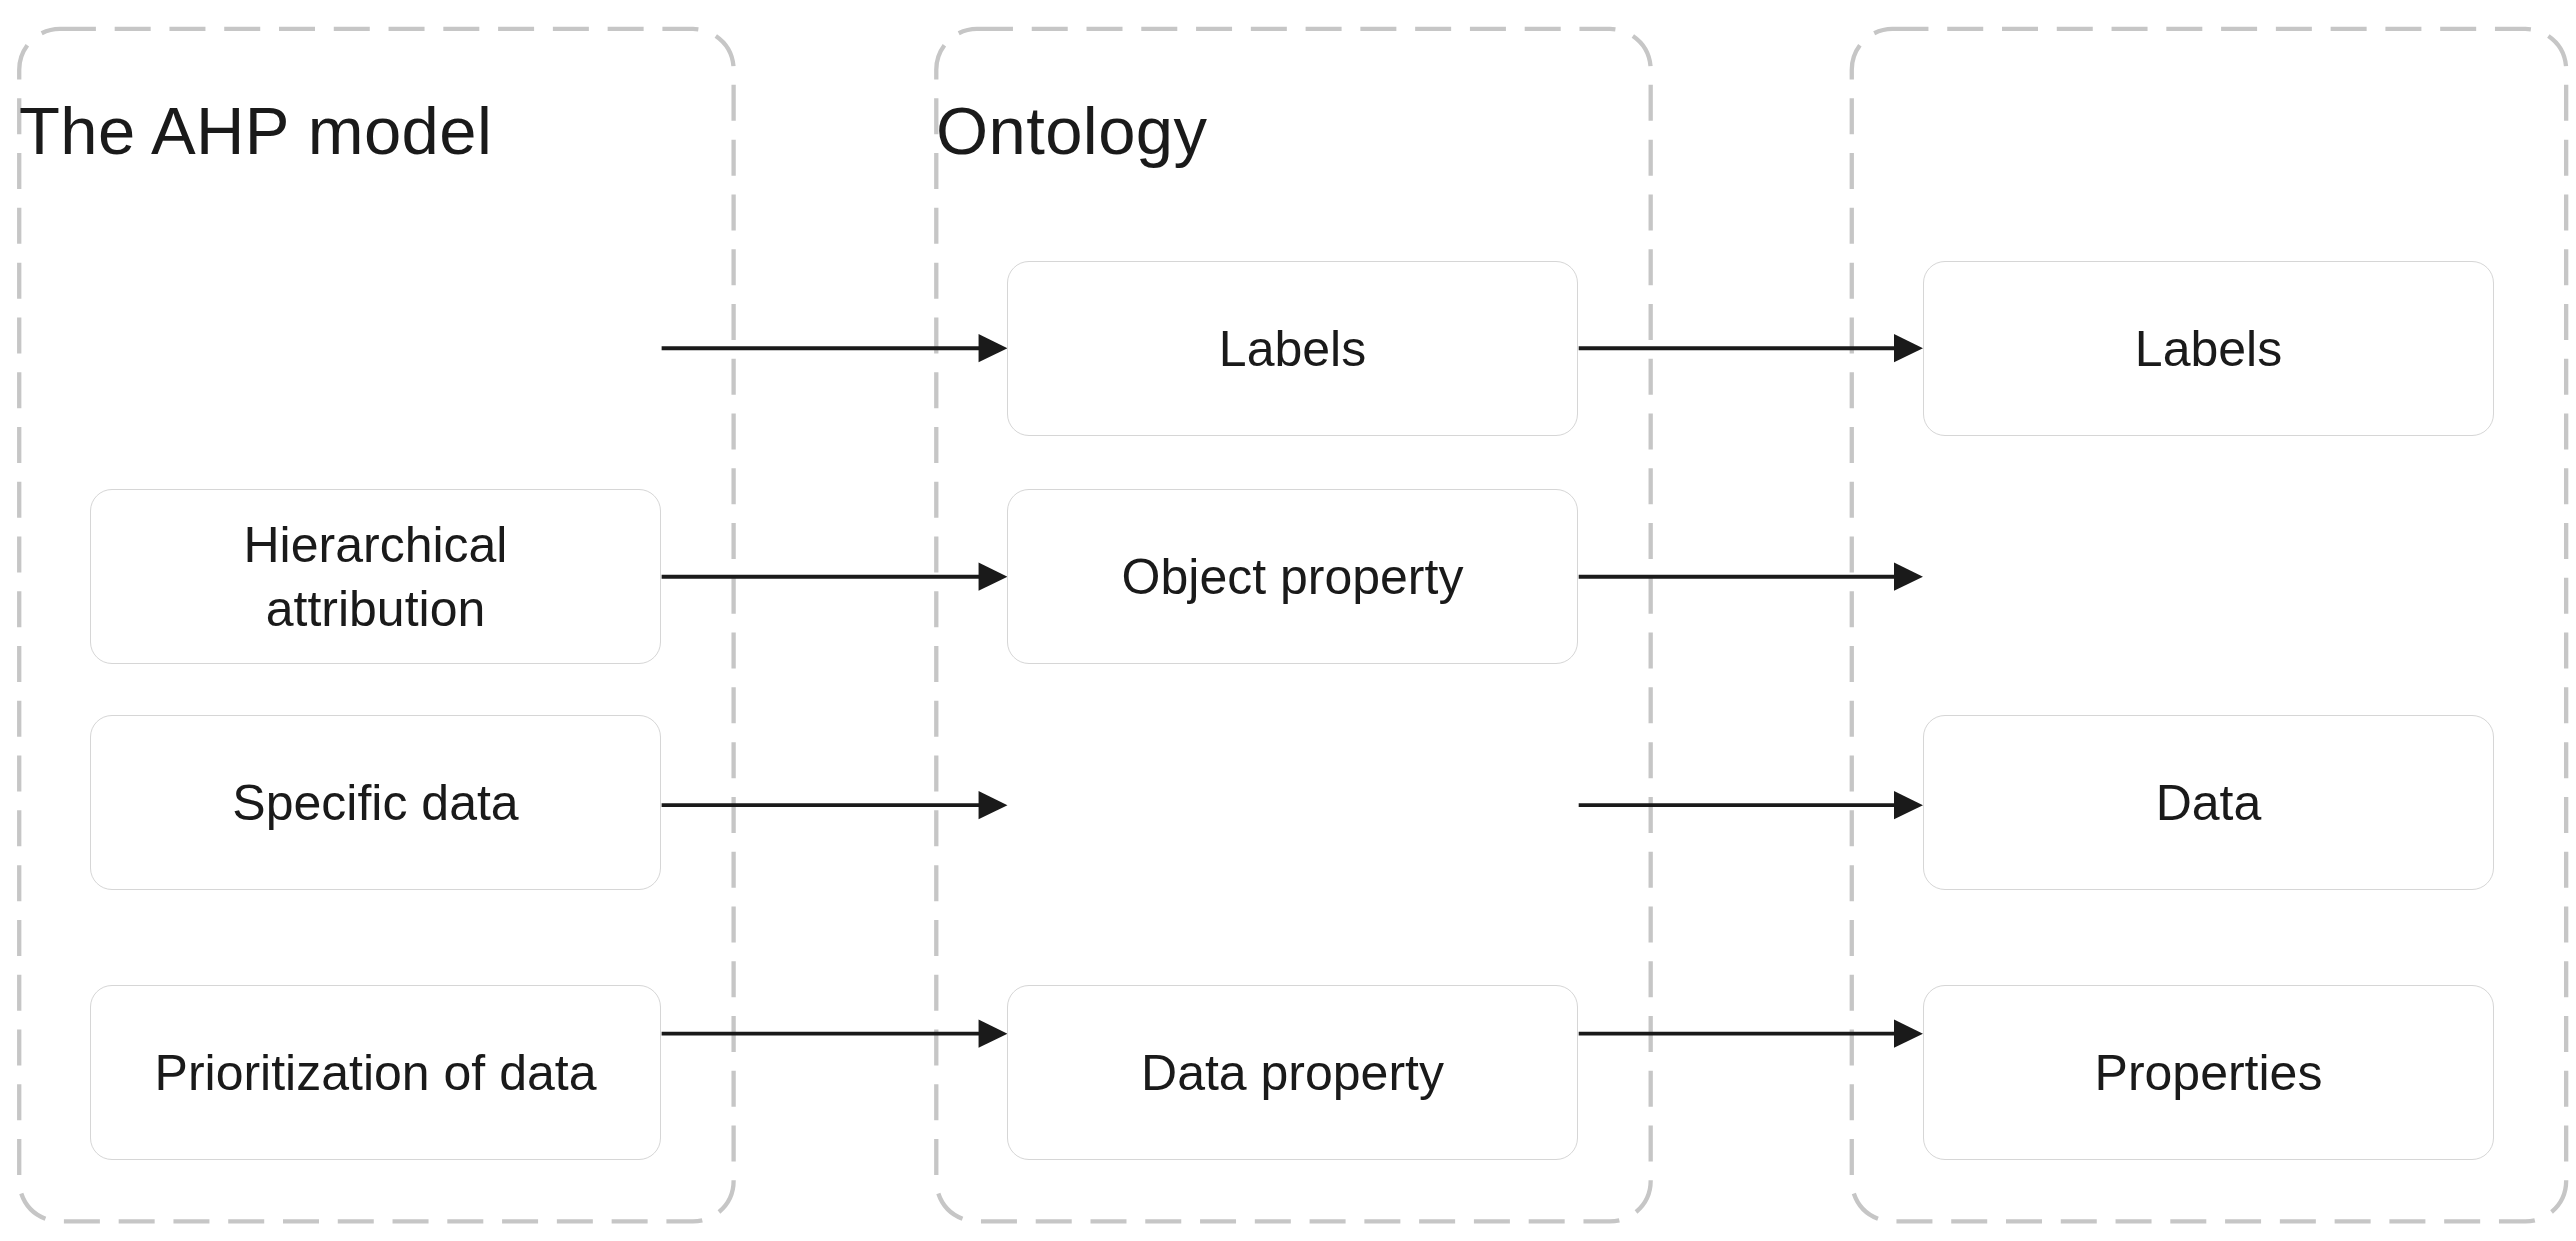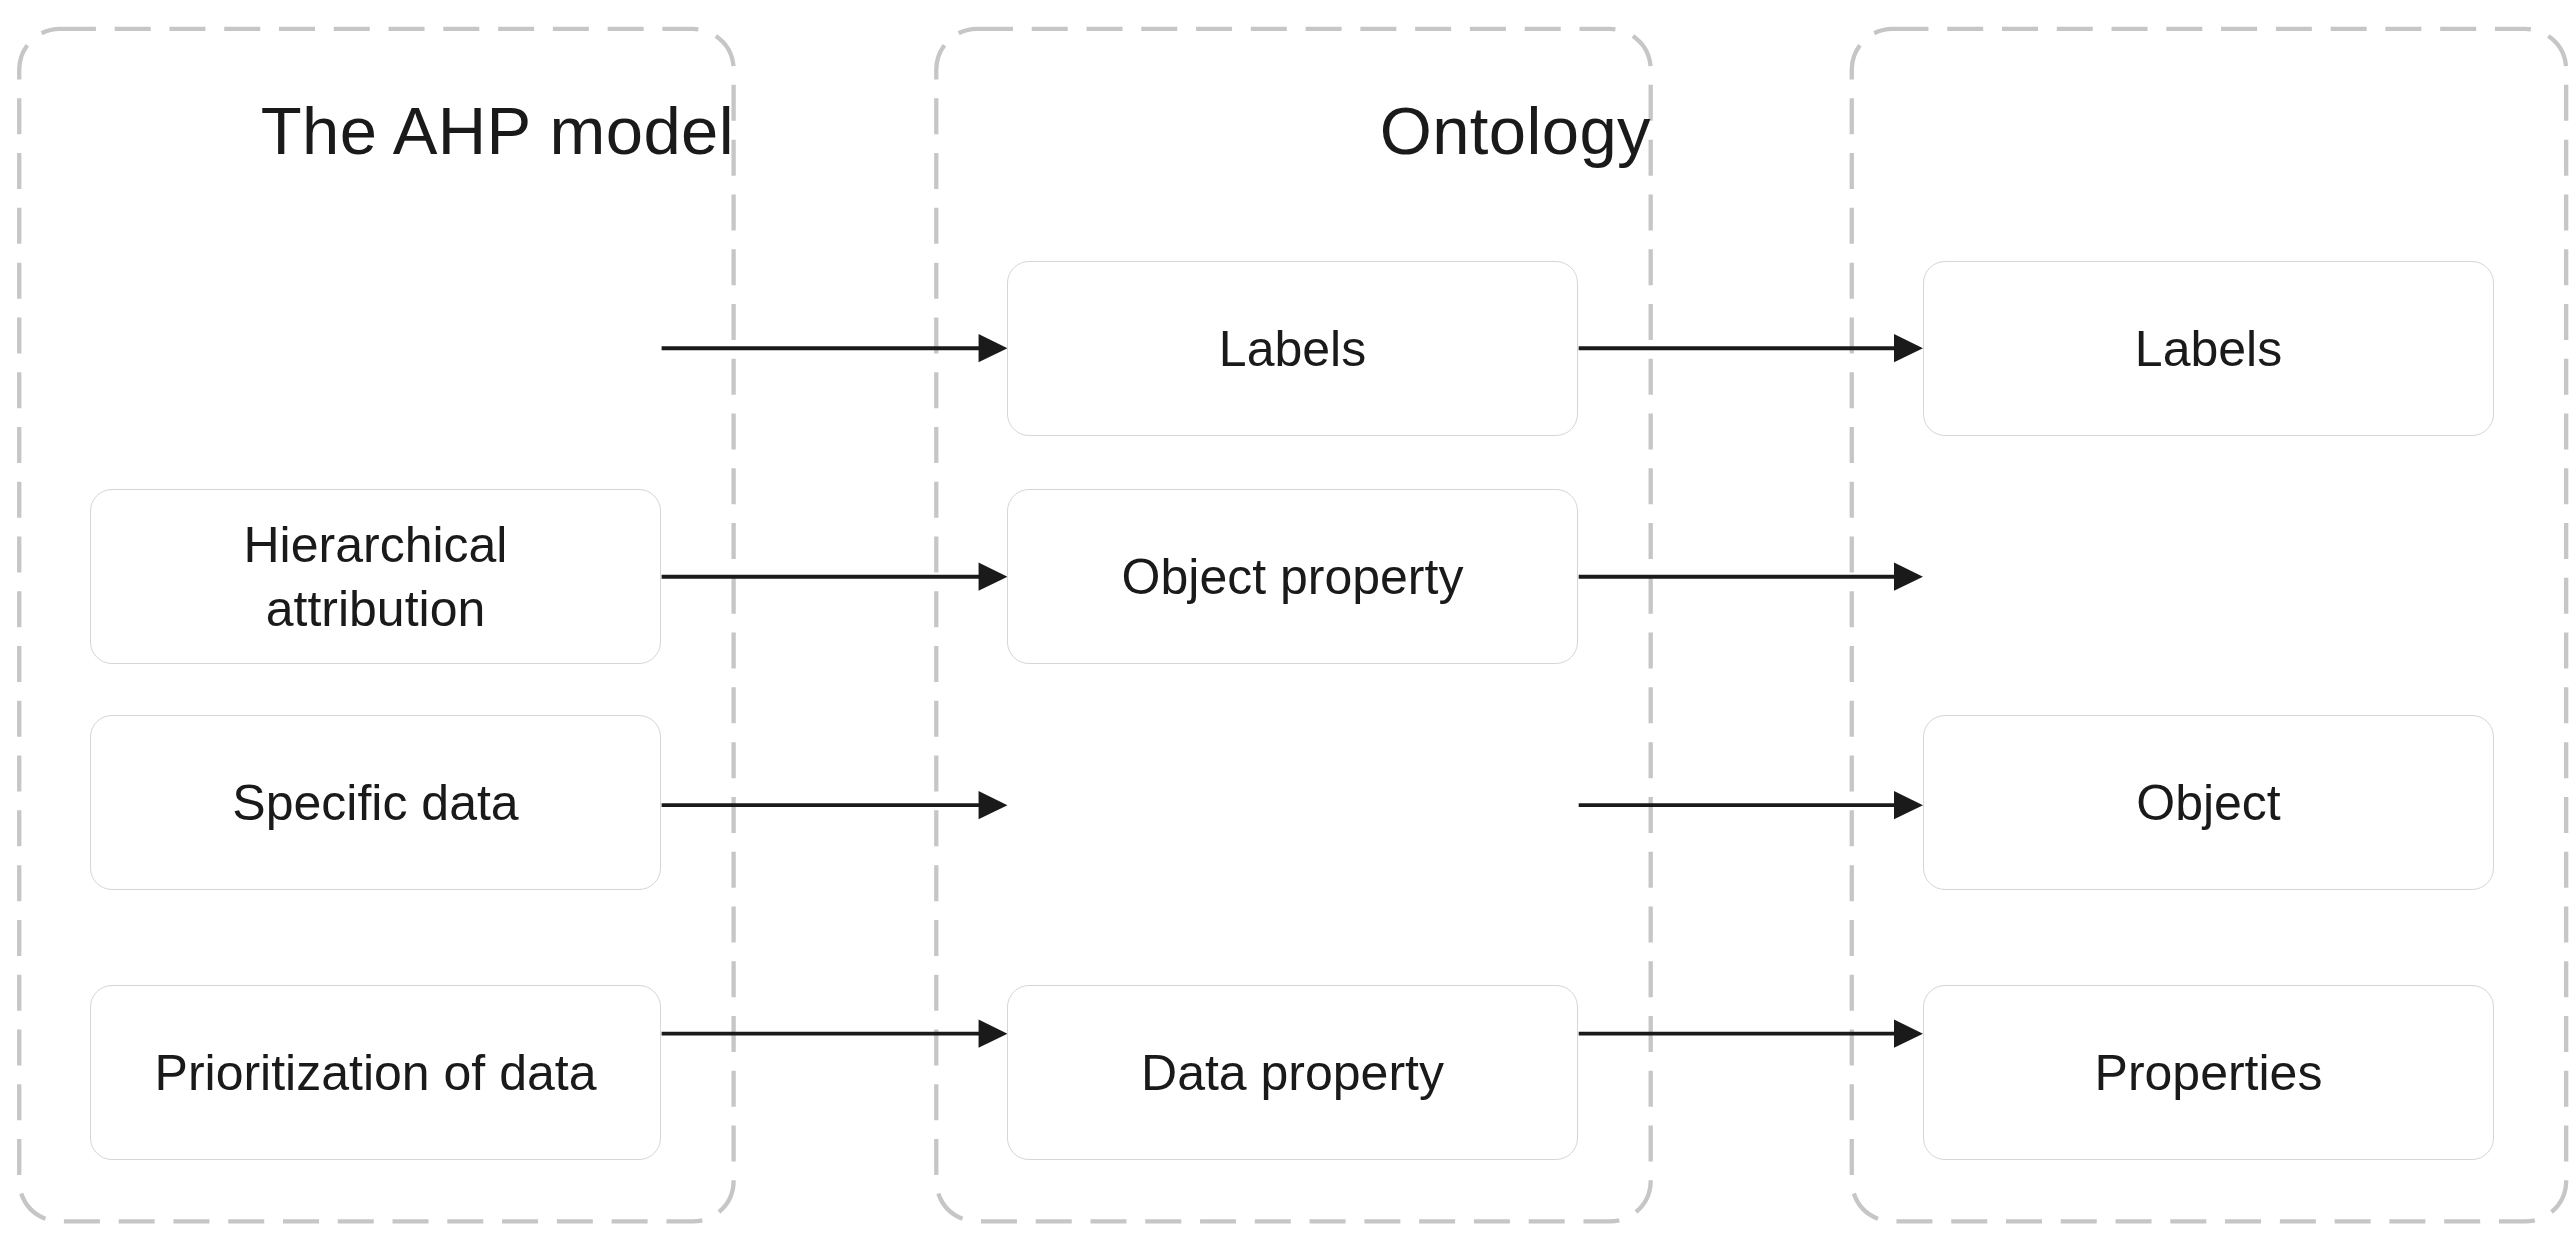--- a/index.html
+++ b/index.html
@@ -31,21 +31,21 @@
   }
   .col-ahp      { left: 19px; }
   .col-ontology { left: 936px; }
   .col-neo4j    { left: 1852px; }
   .col-title {
     position: absolute;
     top: 63px;
     left: 0;
     width: 100%;
     margin: 0;
-    text-align: right;
+    text-align: left;
     font-size: 67px;
     font-weight: 400;
     letter-spacing: 0.4px;
     color: #1a1a1a;
   }
   .box {
     position: absolute;
     left: 71px;
     width: 571px;
     height: 175px;
@@ -147,21 +147,21 @@
     <div class="box box-row-3">
       <span class="box-label">Data property</span>
     </div>
   </section>
 
   <section class="column col-neo4j">
     <div class="box box-row-0">
       <span class="box-label">Labels</span>
     </div>
     <div class="box box-row-2">
-      <span class="box-label">Object</span>
+      <span class="box-label">Data</span>
     </div>
     <div class="box box-row-3">
       <span class="box-label">Properties</span>
     </div>
   </section>
 
 </div>
 
 
 </body></html>

